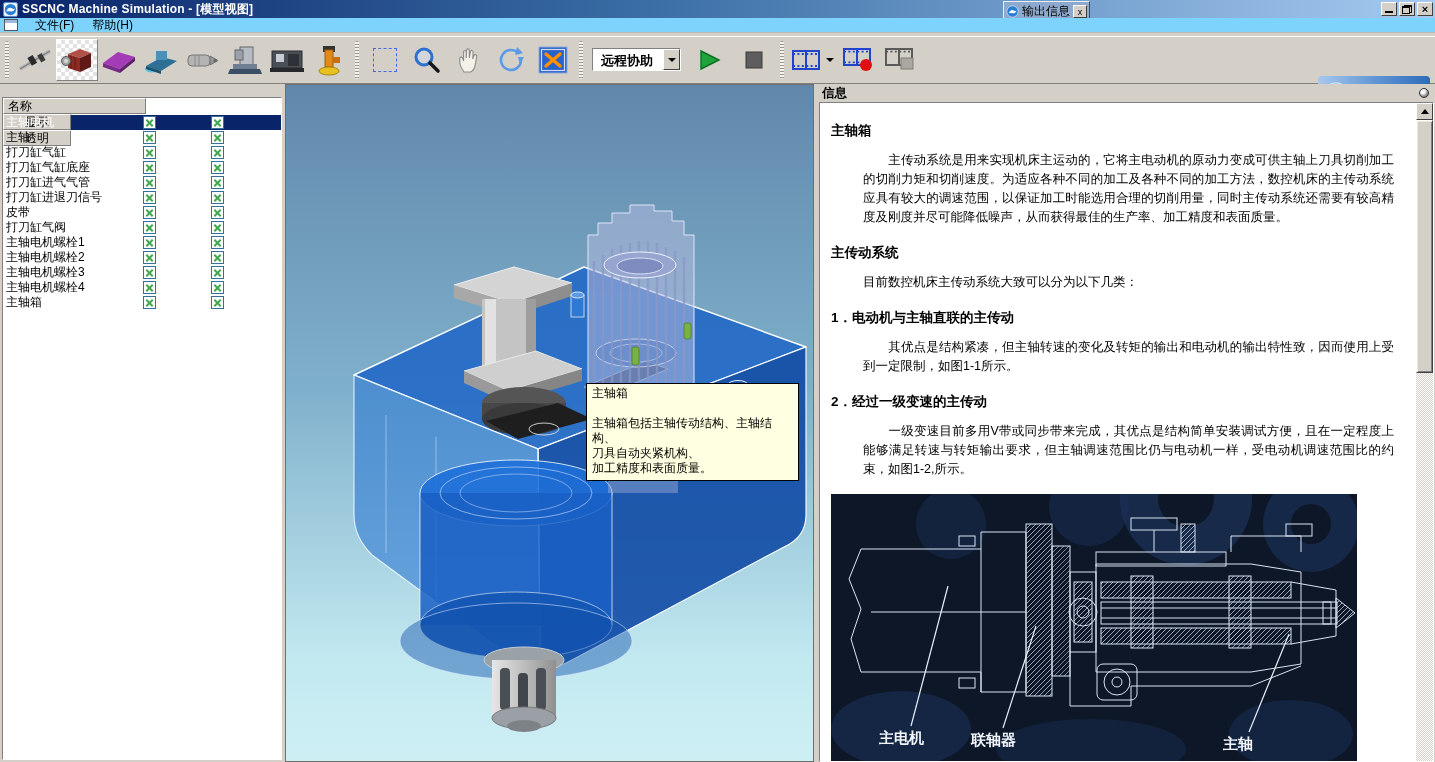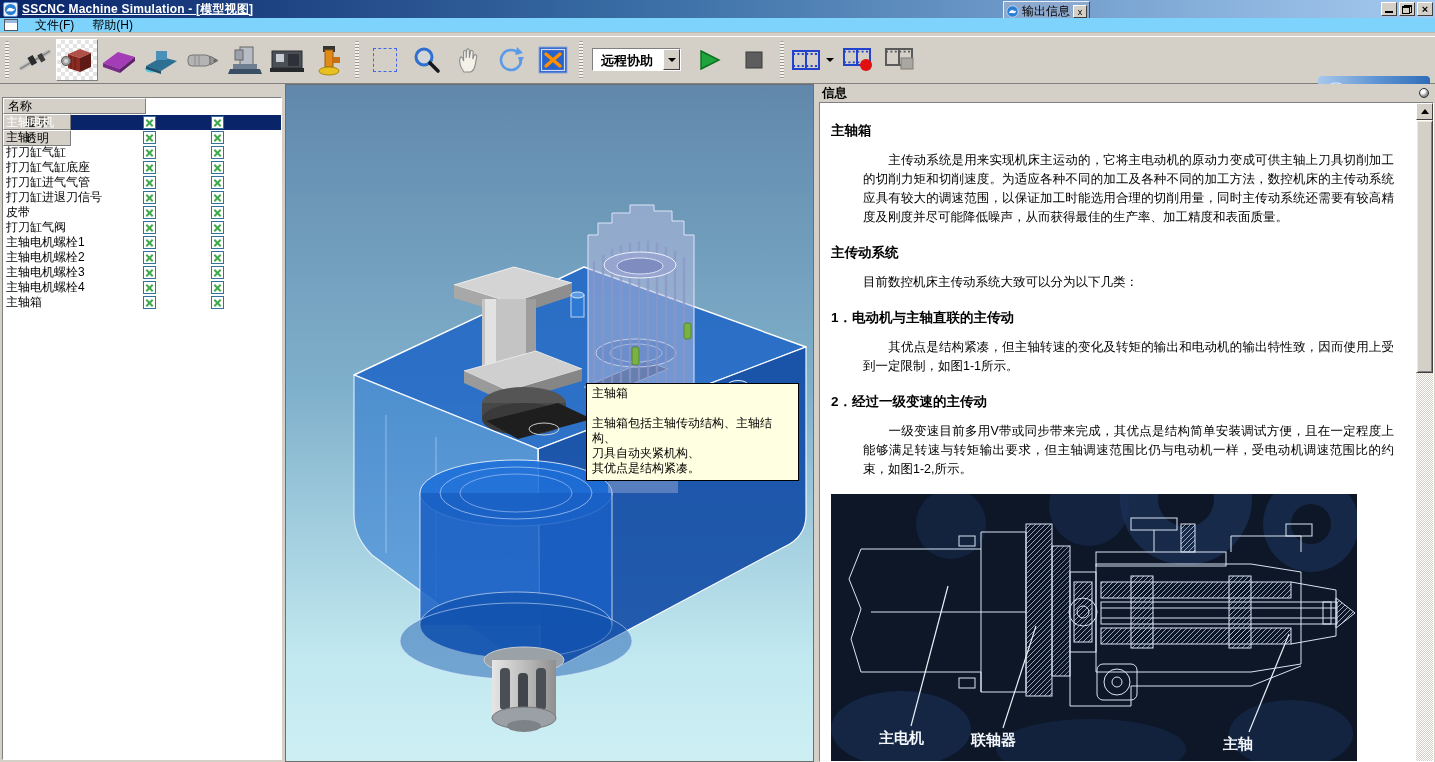--- a/index.html
+++ b/index.html
@@ -4,21 +4,21 @@
 <style>
   * { margin:0; padding:0; box-sizing:border-box; }
   html,body { width:1435px; height:762px; overflow:hidden; }
   body { font-family:"Liberation Sans","DejaVu Sans",sans-serif; background:#d4d0c8; position:relative; }
 
   .raised { border:1px solid; border-color:#fff #404040 #404040 #fff; box-shadow:inset 1px 1px 0 #ece9d8, inset -1px -1px 0 #808080; background:#d4d0c8; }
 
   
   .titlebar { position:absolute; left:0; top:0; width:1435px; height:18px;
     background:linear-gradient(90deg,#0a246a 0%,#3a6ea5 45%,#a6caf0 100%);
-    display:flex; align-items:center; color:#fff;text-decoration:underline; }
+    display:flex; align-items:center; color:#fff; }
   .app-icon { width:15px; height:15px; margin:0 4px 0 3px; flex:0 0 auto; }
   .title-text { font-size:12px; font-weight:bold; letter-spacing:.2px; white-space:nowrap; }
 
   .winbtns { position:absolute; right:2px; top:2px; display:flex; gap:2px; }
   .winbtn { width:16px; height:14px; display:flex; align-items:center; justify-content:center;
     background:#d4d0c8; border:1px solid; border-color:#fff #404040 #404040 #fff; color:#000; }
   .g-min { width:8px; height:8px; position:relative; }
   .g-min::after { content:""; position:absolute; left:0; bottom:0; width:8px; height:2px; background:#000; }
   .g-restore { position:relative; width:10px; height:9px; }
   .g-restore::before { content:""; position:absolute; right:0; top:0; width:6px; height:5px; border:1px solid #000; border-top-width:2px; }
@@ -547,21 +547,21 @@
         <rect x="414" y="298" width="6" height="14" rx="2"></rect>
       </g>
     </svg>
 
     
     <div class="tooltip">
       <div class="tooltip-title">主轴箱</div>
       <div>
           <div>主轴箱包括主轴传动结构、主轴结构、</div>
           <div>刀具自动夹紧机构、</div>
-          <div>其优点是结构紧凑。</div>
+          <div>加工精度和表面质量。</div>
         </div>
     </div>
   </div>
 
   <div class="splitter"></div>
 
   <div class="right-panel">
     <div class="info-header">
       <span class="info-title">信息</span>
       <span class="pin-icon"></span>

